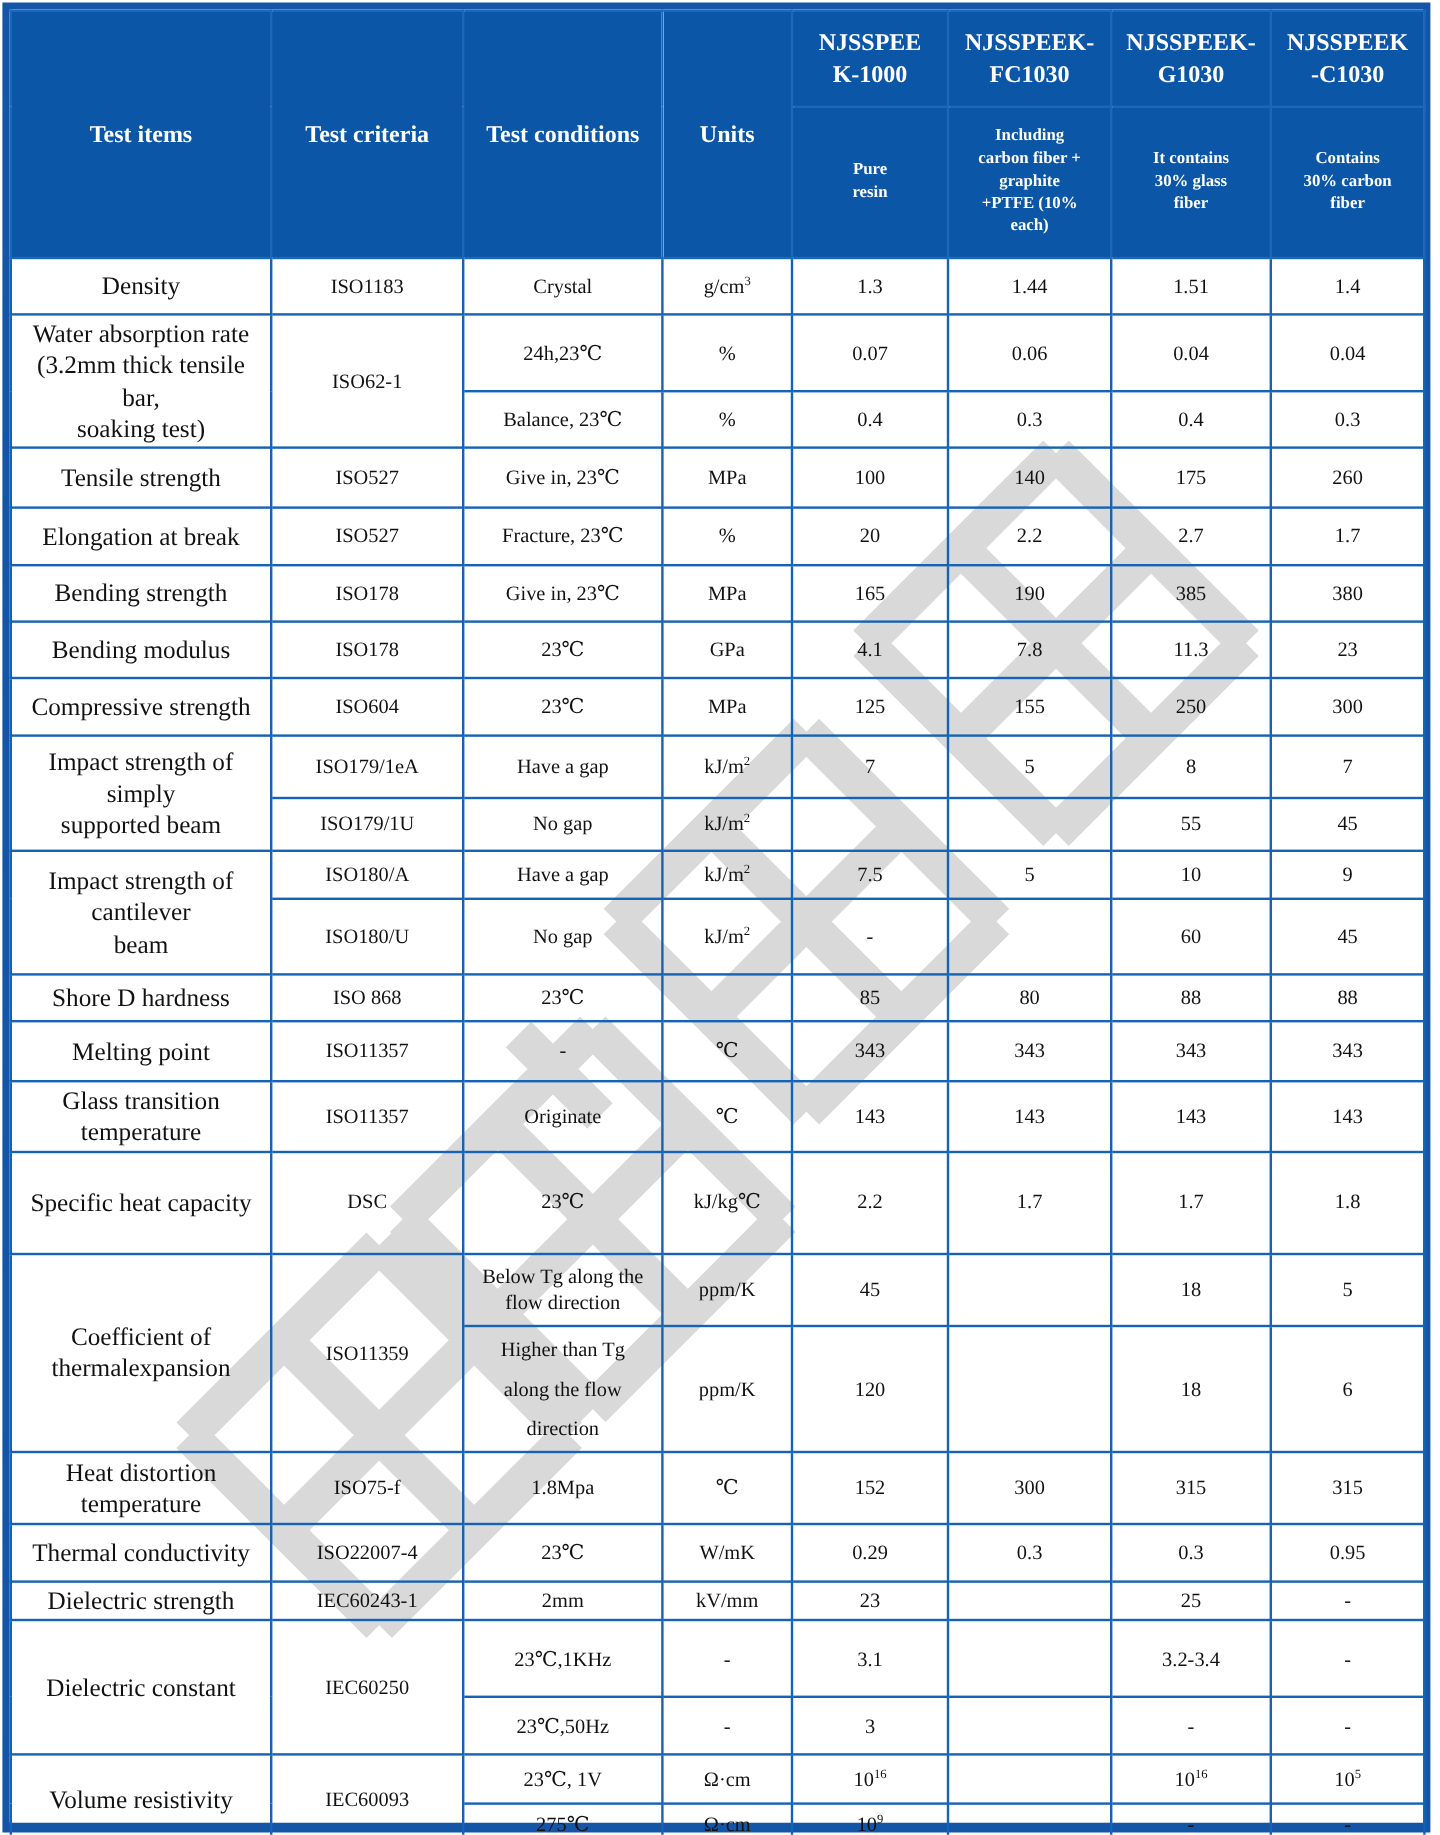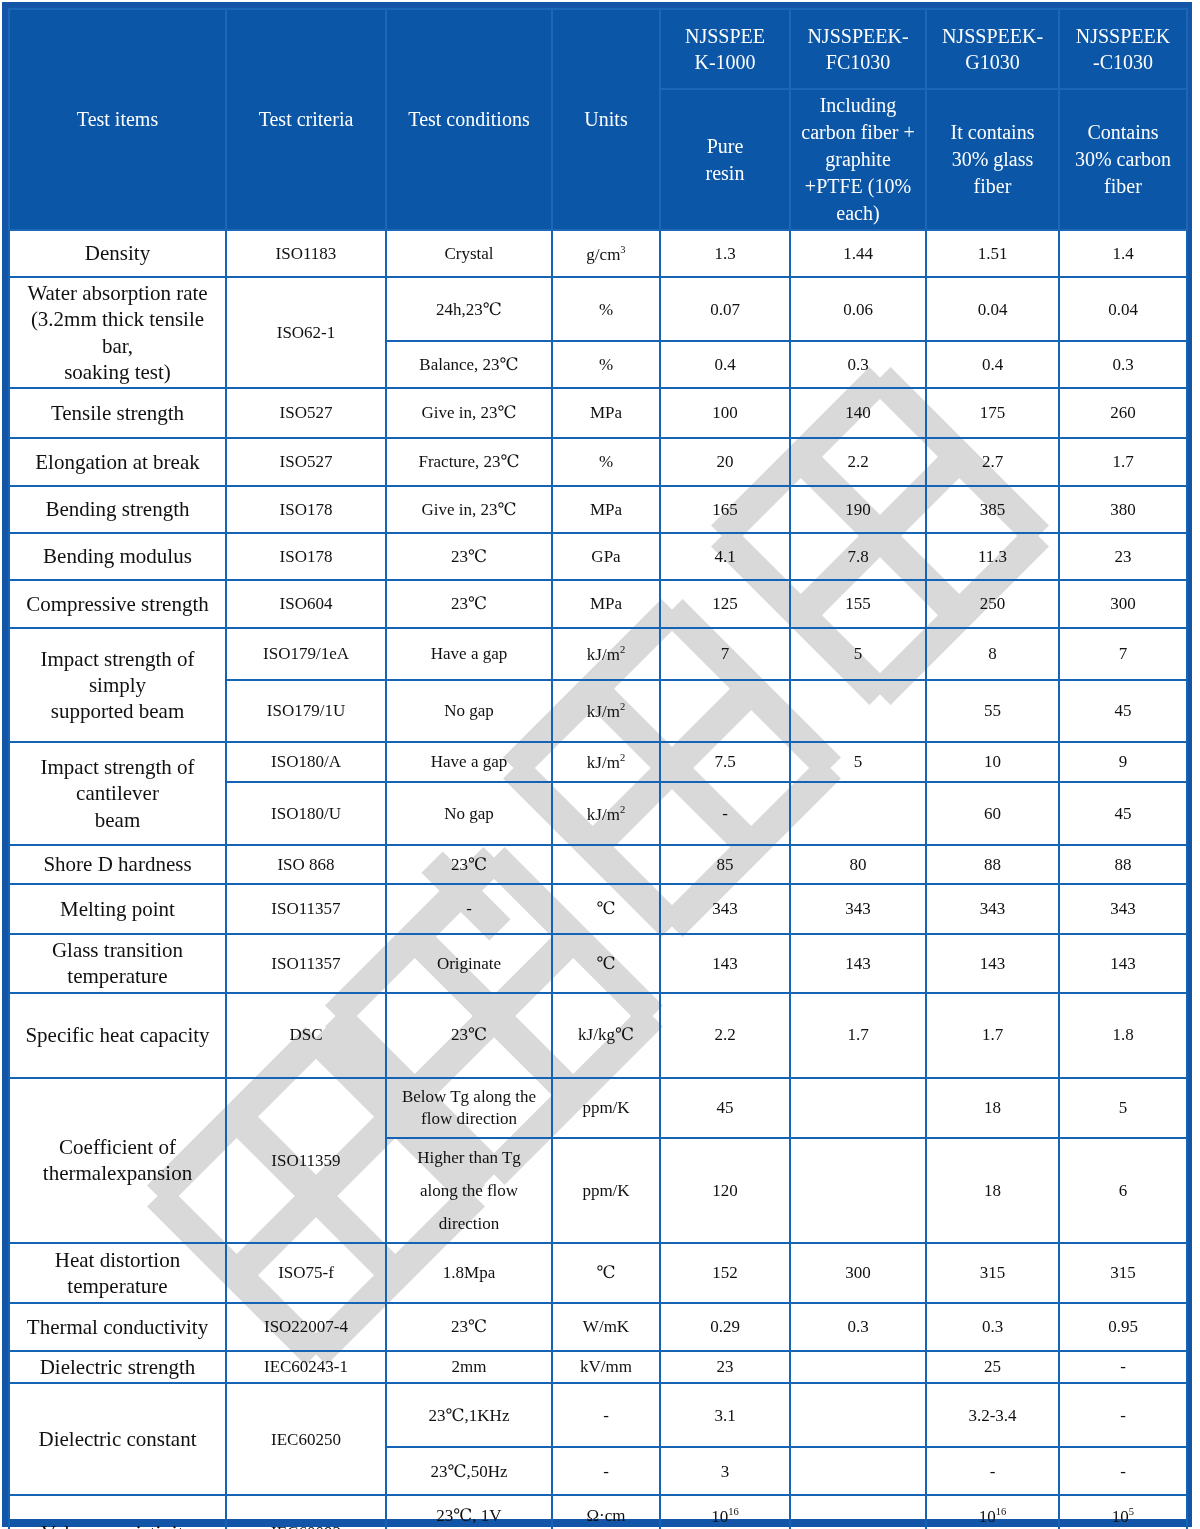--- a/index.html
+++ b/index.html
@@ -6,24 +6,24 @@
   body{width:1200px;height:1529px;position:relative;overflow:hidden;
        font-family:"Liberation Serif","DejaVu Serif",serif;}
   .stage{position:absolute;left:2px;top:2px;width:1178px;height:1511px;
          border:6px solid #1356a8;border-bottom-width:8px;background:#fff;}
   .watermark{position:absolute;left:0;top:0;z-index:0;pointer-events:none;}
   table.spec{border-collapse:collapse;table-layout:fixed;width:1178px;
              position:relative;z-index:1;}
   .spec th,.spec td{border:2px solid #1563b4;text-align:center;vertical-align:middle;
         padding:2px 4px;white-space:pre-line;overflow:hidden;}
   .spec td{background:transparent;color:#111;font-size:17px;line-height:1.25;}
-  .spec th{background:#0b56a7;color:#fff;font-weight:normal;border-color:#1d68b6;}
+  .spec th{background:#0b56a7;color:#fff;font-weight:bold;border-color:#1d68b6;}
   th.htitle{font-size:20px;}
   th.pname{font-size:20px;line-height:1.3;}
-  th.pdesc{font-size:20px;line-height:1.35;}
+  th.pdesc{font-size:14px;line-height:1.35;}
   td.item{font-size:21px;}
   td.cond.tall{line-height:1.95;}
   sup{font-size:0.62em;}
 </style>
 </head>
 <body>
 
 <div class="stage">
 
   <svg class="watermark" width="1178" height="1511" viewBox="0 0 1178 1511">
@@ -180,21 +180,21 @@
       <td class="item" rowspan="2">Impact strength of simply
 supported beam</td>
       <td class="crit">ISO179/1eA</td>
       <td class="cond">Have a gap</td>
       <td class="unit">kJ/m<sup>2</sup></td>
       <td class="val">7</td>
       <td class="val">5</td>
       <td class="val">8</td>
       <td class="val">7</td>
     </tr>
-    <tr style="height:62px">
+    <tr style="height:44px">
       <td class="crit">ISO179/1U</td>
       <td class="cond">No gap</td>
       <td class="unit">kJ/m<sup>2</sup></td>
       <td class="val"></td>
       <td class="val"></td>
       <td class="val">55</td>
       <td class="val">45</td>
     </tr>
 
     <tr style="height:40px">

